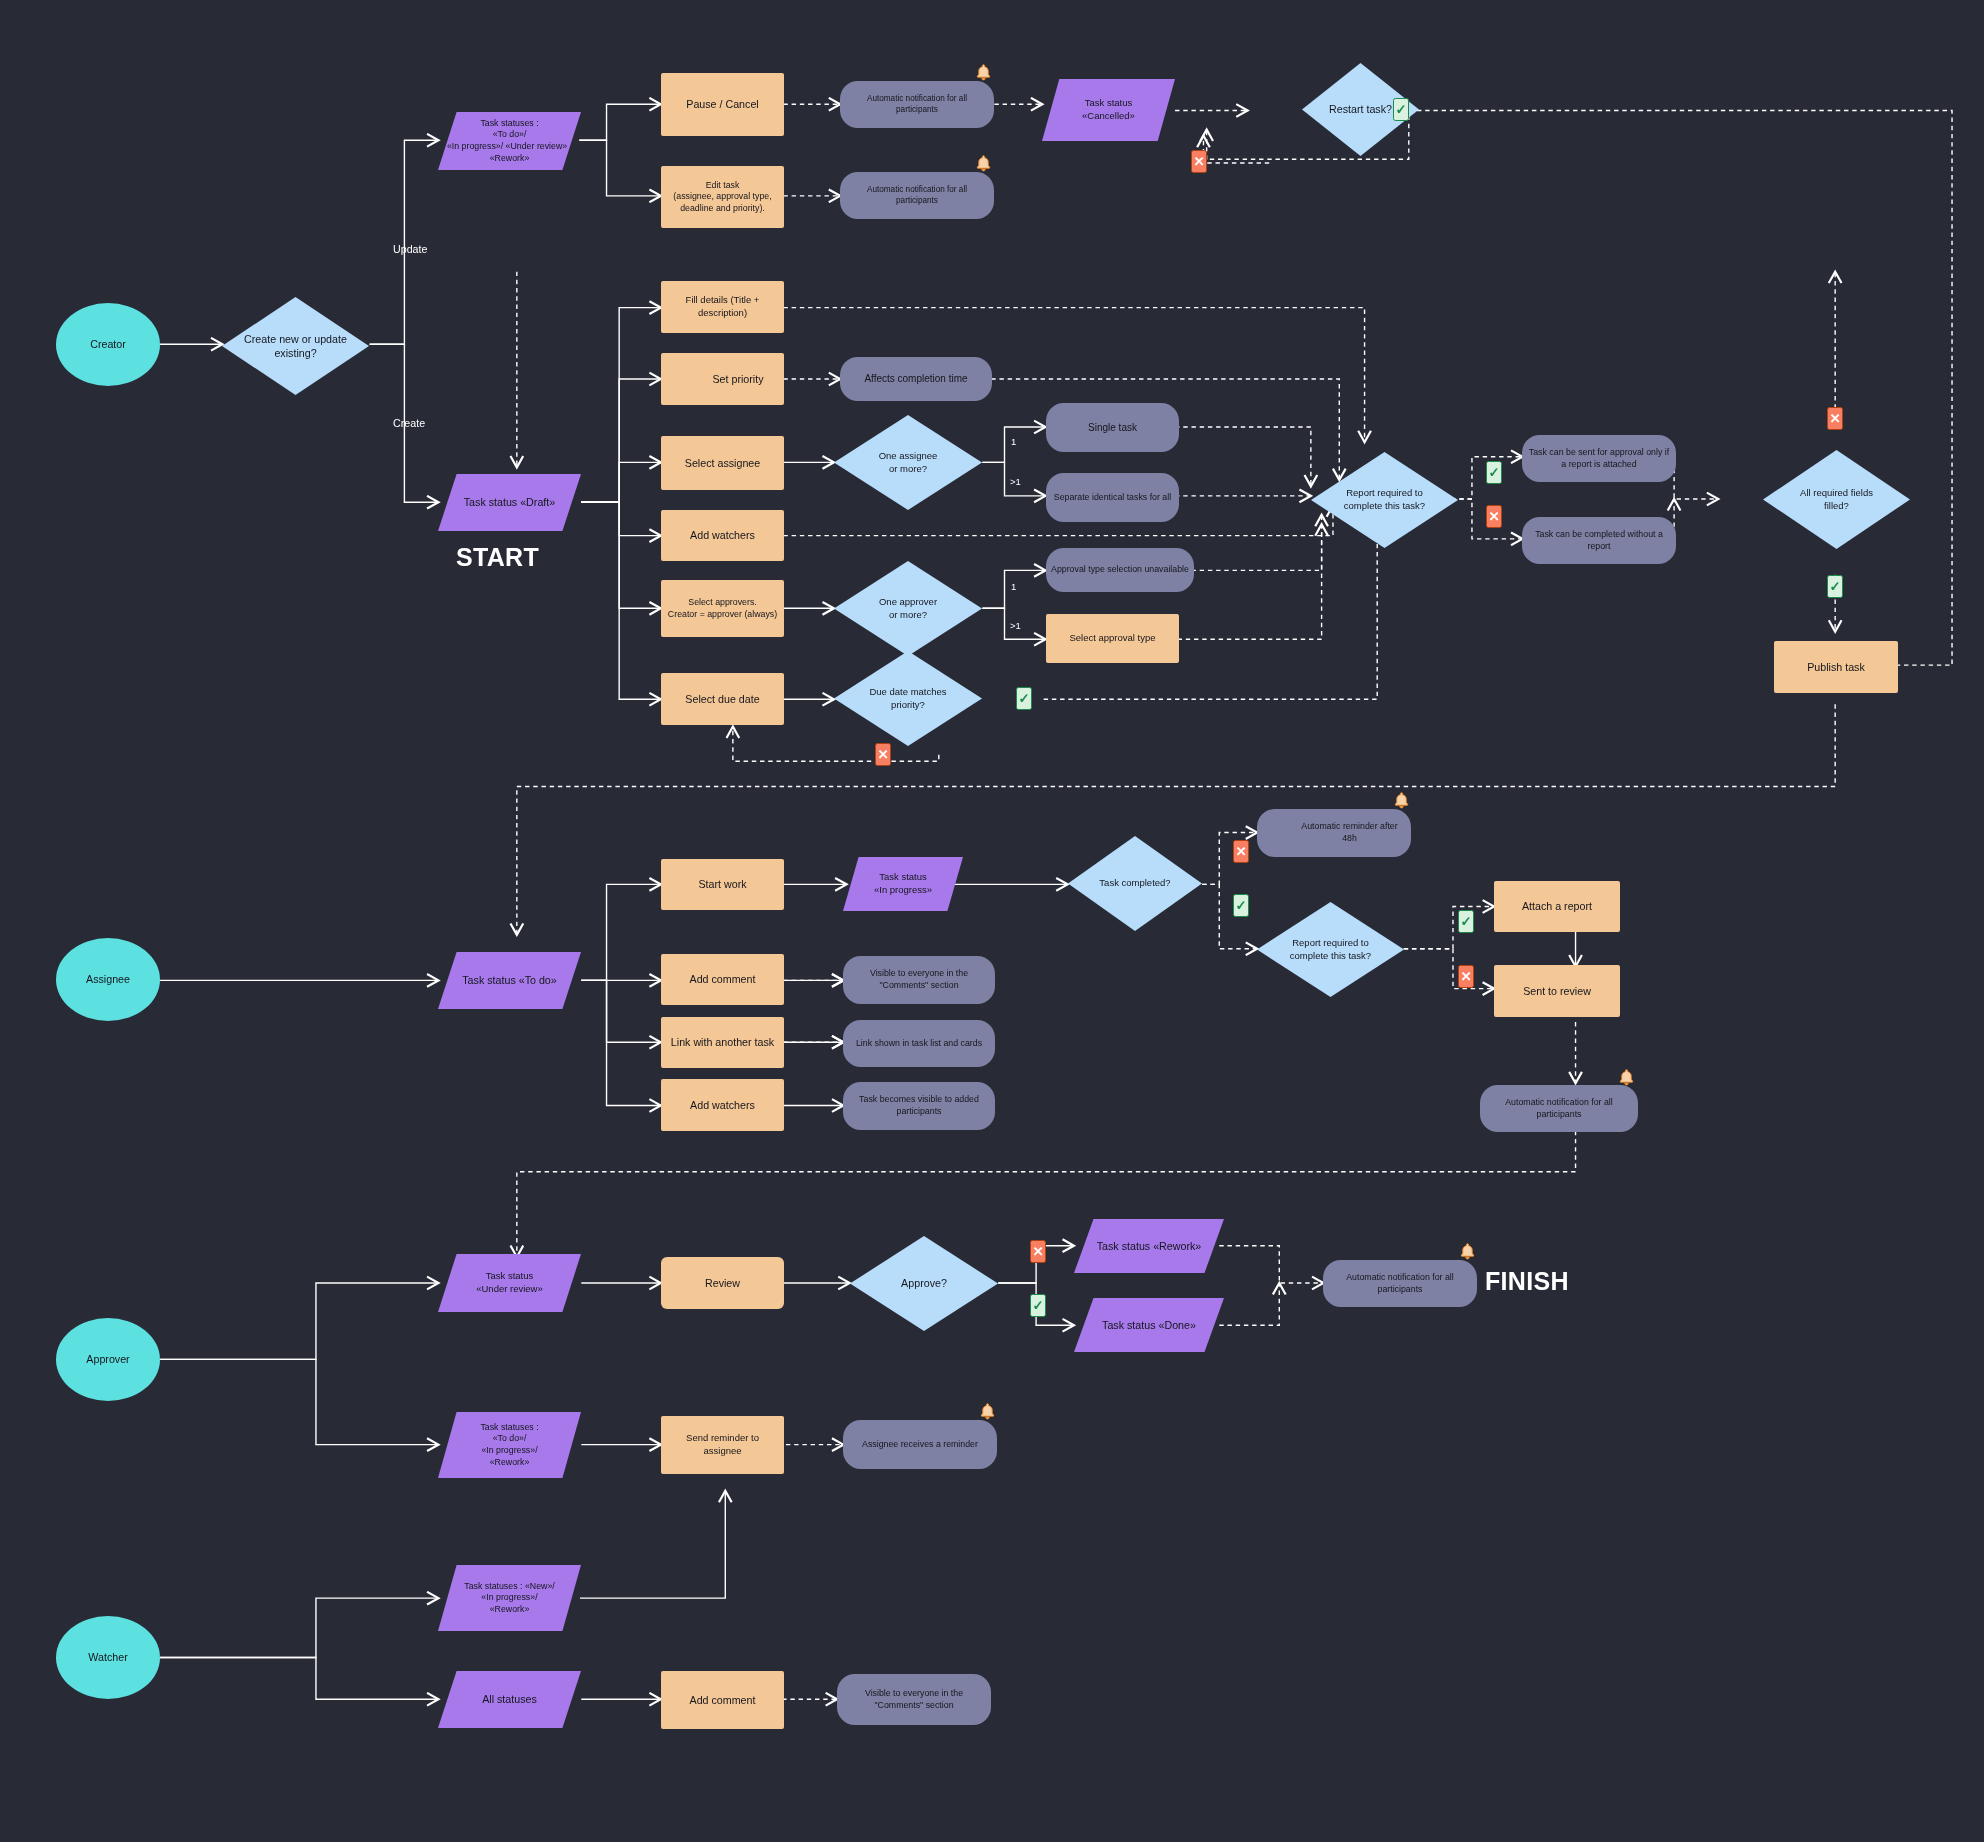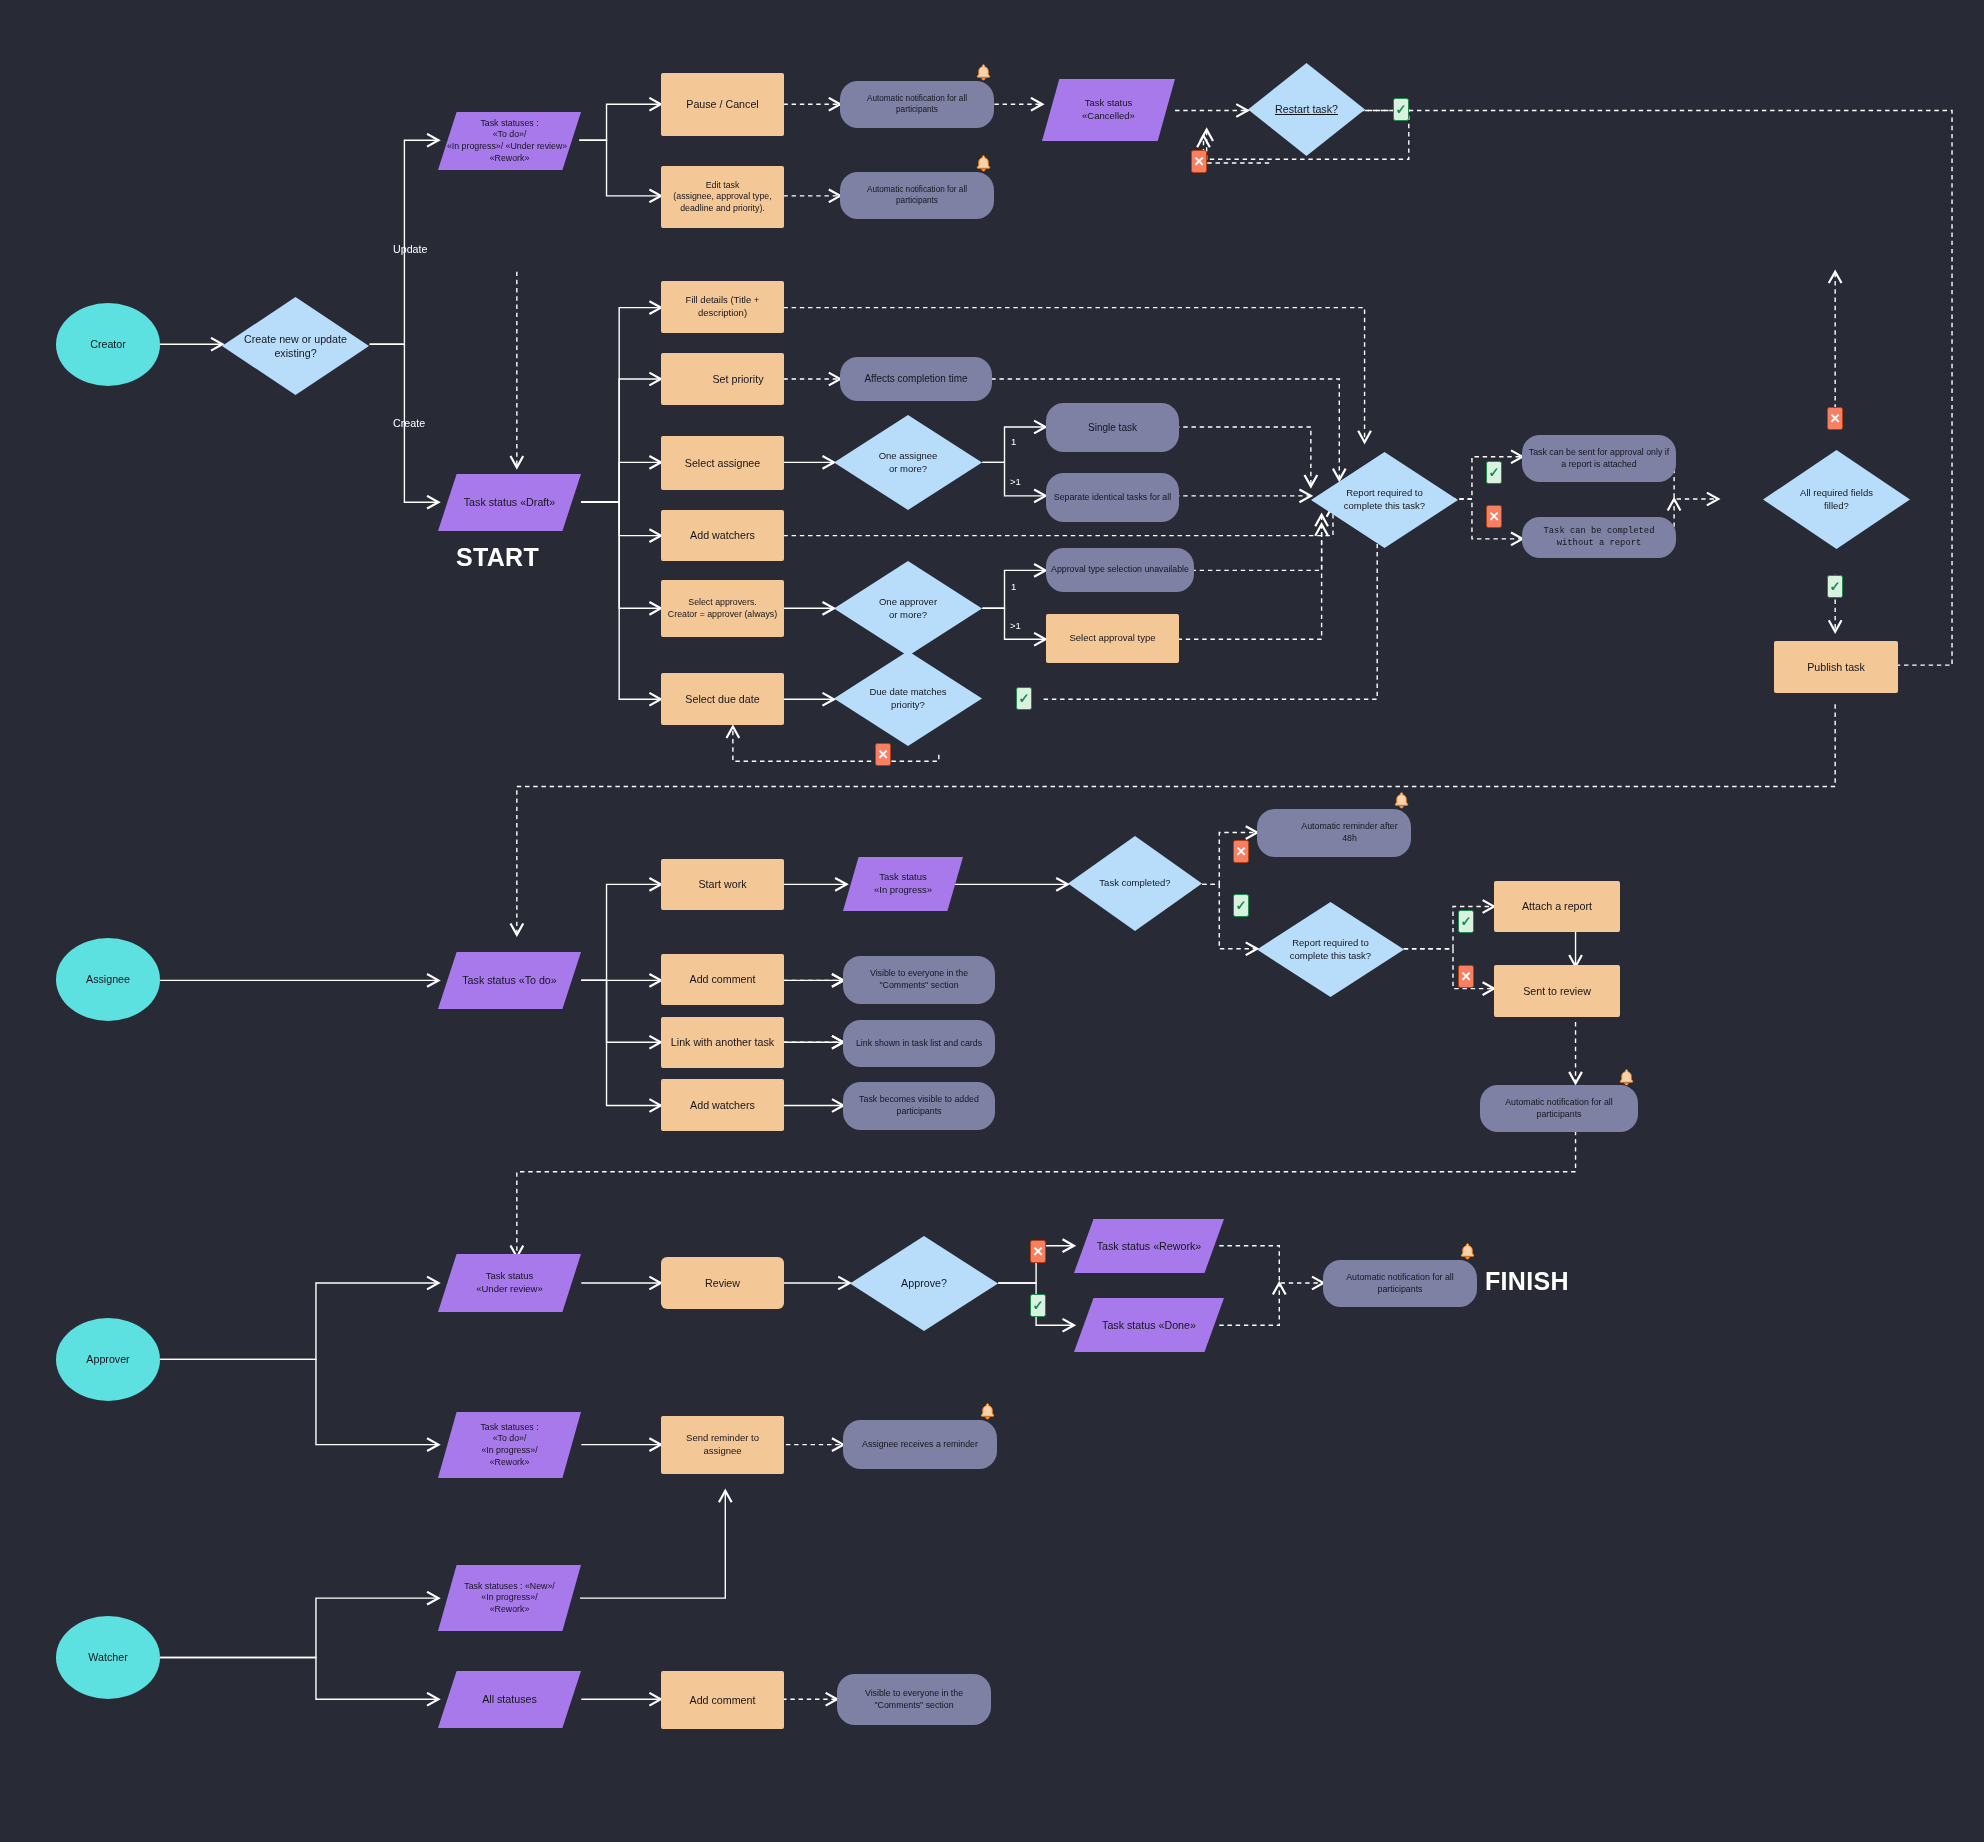--- a/index.html
+++ b/index.html
@@ -187,21 +187,21 @@
   <div class="node note" style="left:840px;top:172px;width:154px;height:47px;font-size:8.2px;">Automatic notification for all participants</div>
   <div class="bell" style="left:974px;top:154px;">
     <svg viewBox="0 0 32 32" width="19" height="19">
         <path d="M16 3c-1.2 0-2 .9-2 2v1.2C10.6 7 8 10 8 13.6V19l-2.4 3.2c-.5.7 0 1.8.9 1.8h19c.9 0 1.4-1.1.9-1.8L24 19v-5.4C24 10 21.4 7 18 6.2V5c0-1.1-.8-2-2-2z" fill="#f6d3ab" stroke="#e8821e" stroke-width="1.6"></path>
         <path d="M13 25.5a3 3 0 006 0z" fill="#f6d3ab" stroke="#e8821e" stroke-width="1.6"></path>
       </svg>
   </div>
 
   <div class="node data" style="left:1042px;top:79px;width:133px;height:62px;font-size:9.5px;">Task status<br>«Cancelled»</div>
 
-  <div class="node decision" style="left:1248px;top:63px;width:117px;height:93px;text-decoration:underline;">Restart task?</div>
+  <div class="node decision" style="left:1302px;top:63px;width:117px;height:93px;">Restart task?</div>
 
   <div class="badge yes" style="left:1393px;top:98px;">✓</div>
   <div class="badge no" style="left:1191px;top:150px;">✕</div>
 
   <div class="node data" style="left:438px;top:474px;width:143px;height:57px;">Task status «Draft»</div>
 
   <div class="bigtitle" style="left:456px;top:543px;">START</div>
 
   <div class="node process" style="left:661px;top:281px;width:123px;height:52px;font-size:9.5px;">Fill details (Title + description)</div>
 
@@ -237,21 +237,21 @@
 
   <div class="badge yes" style="left:1016px;top:687px;">✓</div>
   <div class="badge no" style="left:875px;top:743px;">✕</div>
 
   <div class="node decision" style="left:1311px;top:452px;width:147px;height:96px;font-size:9.5px;">Report required to<br>complete this task?</div>
 
   <div class="badge yes" style="left:1486px;top:461px;">✓</div>
   <div class="badge no" style="left:1486px;top:505px;">✕</div>
 
   <div class="node note" style="left:1522px;top:435px;width:154px;height:47px;font-size:8.8px;">Task can be sent for approval only if a report is attached</div>
-  <div class="node note" style="left:1522px;top:517px;width:154px;height:41px;font-size:8.8px;font-family:Liberation Mono, monospace;">Task can be completed without a report</div>
+  <div class="node note" style="left:1522px;top:517px;width:154px;height:47px;font-size:8.8px;">Task can be completed without a report</div>
 
   <div class="node decision" style="left:1763px;top:450px;width:147px;height:99px;font-size:9.5px;">All required fields<br>filled?</div>
 
   <div class="badge no" style="left:1827px;top:407px;">✕</div>
   <div class="badge yes" style="left:1827px;top:575px;">✓</div>
 
   <div class="node process" style="left:1774px;top:641px;width:124px;height:52px;">Publish task</div>
 
   <div class="node terminator" style="left:56px;top:938px;width:104px;height:83px;">Assignee</div>
 

